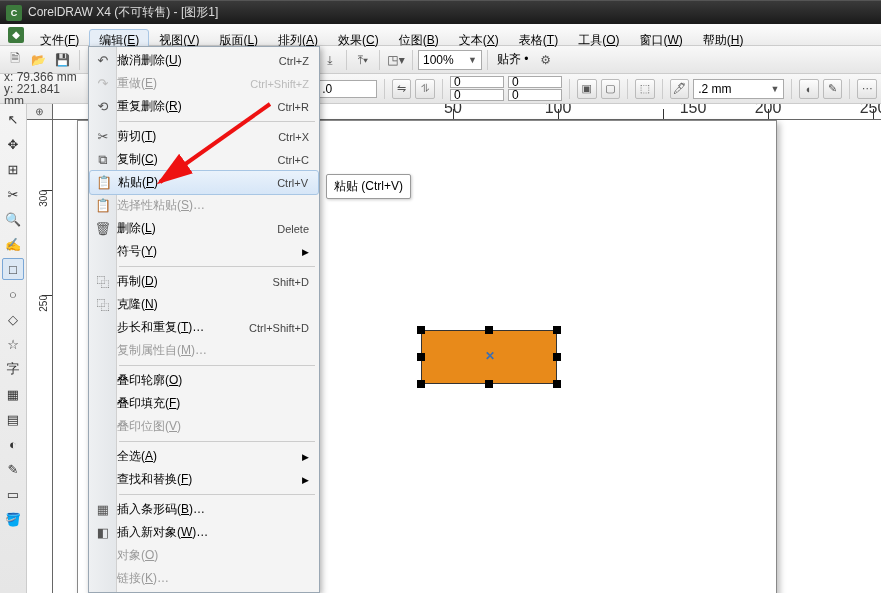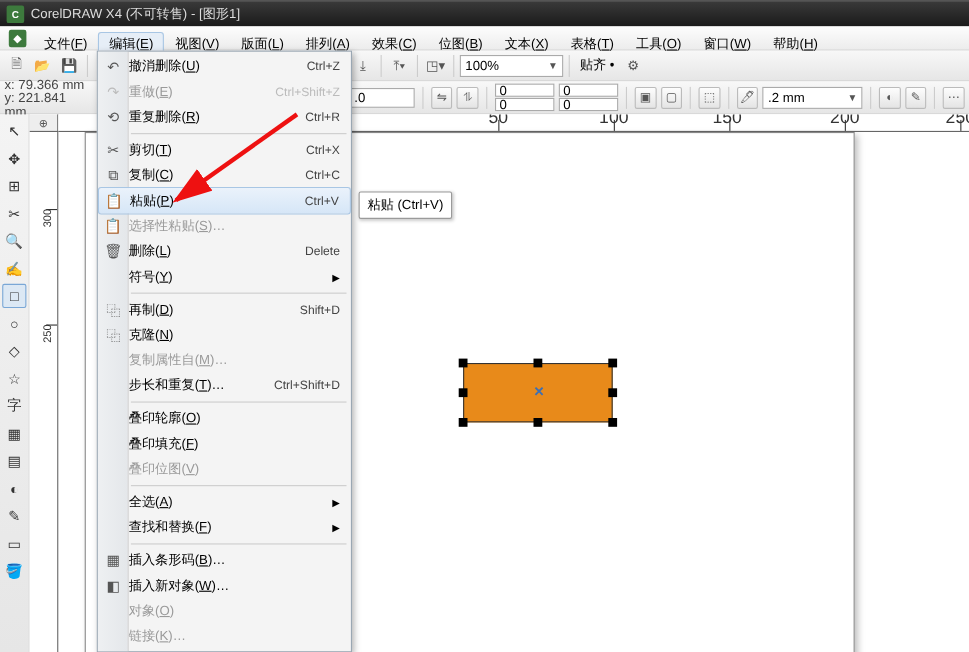--- a/index.html
+++ b/index.html
@@ -7,21 +7,21 @@
 .titlebar{height:24px;background:linear-gradient(#3a3a3a,#1a1a1a);color:#ddd;display:flex;align-items:center;padding:0 6px;border-top:1px solid #555}
 .titlebar .ico{width:16px;height:16px;background:#3d7a3d;border-radius:2px;margin-right:6px;display:flex;align-items:center;justify-content:center;color:#fff;font-weight:bold;font-size:9px}
 .menubar{height:22px;background:linear-gradient(#fdfdfd,#ececec);display:flex;align-items:center;padding:0 2px;border-bottom:1px solid #ccc}
 .menubar .app-ico{width:16px;height:16px;background:#3d7a3d;border-radius:2px;margin:0 6px;display:flex;align-items:center;justify-content:center;color:#fff;font-size:10px}
 .menu-item{padding:3px 10px;cursor:default}
 .menu-item .u{text-decoration:underline}
 .menu-item.open{background:#e6eef7;border:1px solid #a8c6e4;border-radius:3px;padding:2px 9px}
 .toolbar{height:28px;background:linear-gradient(#f8f8f8,#e6e6e6);display:flex;align-items:center;padding:0 4px;border-bottom:1px solid #ccc;gap:2px}
 .tbtn{width:22px;height:22px;display:flex;align-items:center;justify-content:center;color:#555;border:1px solid transparent;border-radius:2px}
 .sep{width:1px;height:20px;background:#ccc;margin:0 3px}
-.zoom-box{width:94px;height:20px;background:#fff;border:1px solid #aaa;padding:0 4px;display:flex;align-items:center;justify-content:space-between}
+.zoom-box{width:64px;height:20px;background:#fff;border:1px solid #aaa;padding:0 4px;display:flex;align-items:center;justify-content:space-between}
 .zoom-box .dd{font-size:9px;color:#555}
 .snap-label{padding:0 4px}
 .propbar{height:30px;background:linear-gradient(#f8f8f8,#e6e6e6);display:flex;align-items:center;padding:0 4px;border-bottom:1px solid #ccc;gap:4px}
 .coord{display:flex;flex-direction:column;font-size:10px;line-height:12px;color:#444;margin-right:6px}
 .num-field{width:60px;height:18px;background:#fff;border:1px solid #aaa;padding:0 3px;display:flex;align-items:center}
 .spin-pair{display:flex;flex-direction:column;gap:1px}
 .spin-pair .num-field{height:12px;font-size:10px;width:54px}
 .mini-btn{width:20px;height:20px;border:1px solid #bbb;background:linear-gradient(#fdfdfd,#e4e4e4);border-radius:2px;display:flex;align-items:center;justify-content:center;color:#555;font-size:11px}
 .workspace{position:absolute;top:104px;left:0;right:0;bottom:0;display:flex}
 .toolbox{width:27px;background:linear-gradient(#f4f4f4,#e6e6e6);display:flex;flex-direction:column;align-items:center;padding-top:4px;gap:3px;border-right:1px solid #ccc}
@@ -170,21 +170,21 @@
       <div class="tool">🪣</div>
     </div>
   <div class="canvas-area">
     <div class="ruler-corner">⊕</div>
     <div class="ruler-h" id="ruler-h">
         <div class="tick" style="left: 400px;"></div>
         <div class="tick-label" style="left: 400px;">50</div>
         <div class="tick" style="left: 505px;"></div>
         <div class="tick-label" style="left: 505px;">100</div>
         <div class="tick" style="left: 610px;"></div>
-        <div class="tick-label" style="left: 608px;">150</div>
+        <div class="tick-label" style="left: 640px;">150</div>
         <div class="tick" style="left: 715px;"></div>
         <div class="tick-label" style="left: 715px;">200</div>
         <div class="tick" style="left: 820px;"></div>
         <div class="tick-label" style="left: 820px;">250</div>
       </div>
     <div class="ruler-v" id="ruler-v">
         <div class="tick" style="top: 70px;"></div>
         <div class="tick-label" style="top: 70px;">300</div>
         <div class="tick" style="top: 175px;"></div>
         <div class="tick-label" style="top: 175px;">250</div>
@@ -257,28 +257,28 @@
       <div class="dd-sep"></div>
       <div class="dd-row">
         <div class="dd-ico">⿻</div>
         <div class="dd-label">再制(<span class="u">D</span>)</div>
         <div class="dd-short">Shift+D</div>
       </div>
       <div class="dd-row">
         <div class="dd-ico">⿻</div>
         <div class="dd-label">克隆(<span class="u">N</span>)</div>
       </div>
-      <div class="dd-row disabled">
-        <div class="dd-ico"></div>
-        <div class="dd-label">复制属性自(<span class="u">M</span>)…</div>
-      </div>
       <div class="dd-row">
         <div class="dd-ico"></div>
         <div class="dd-label">步长和重复(<span class="u">T</span>)…</div>
         <div class="dd-short">Ctrl+Shift+D</div>
+      </div>
+      <div class="dd-row disabled">
+        <div class="dd-ico"></div>
+        <div class="dd-label">复制属性自(<span class="u">M</span>)…</div>
       </div>
       <div class="dd-sep"></div>
       <div class="dd-row">
         <div class="dd-ico"></div>
         <div class="dd-label">叠印轮廓(<span class="u">O</span>)</div>
       </div>
       <div class="dd-row">
         <div class="dd-ico"></div>
         <div class="dd-label">叠印填充(<span class="u">F</span>)</div>
       </div>

